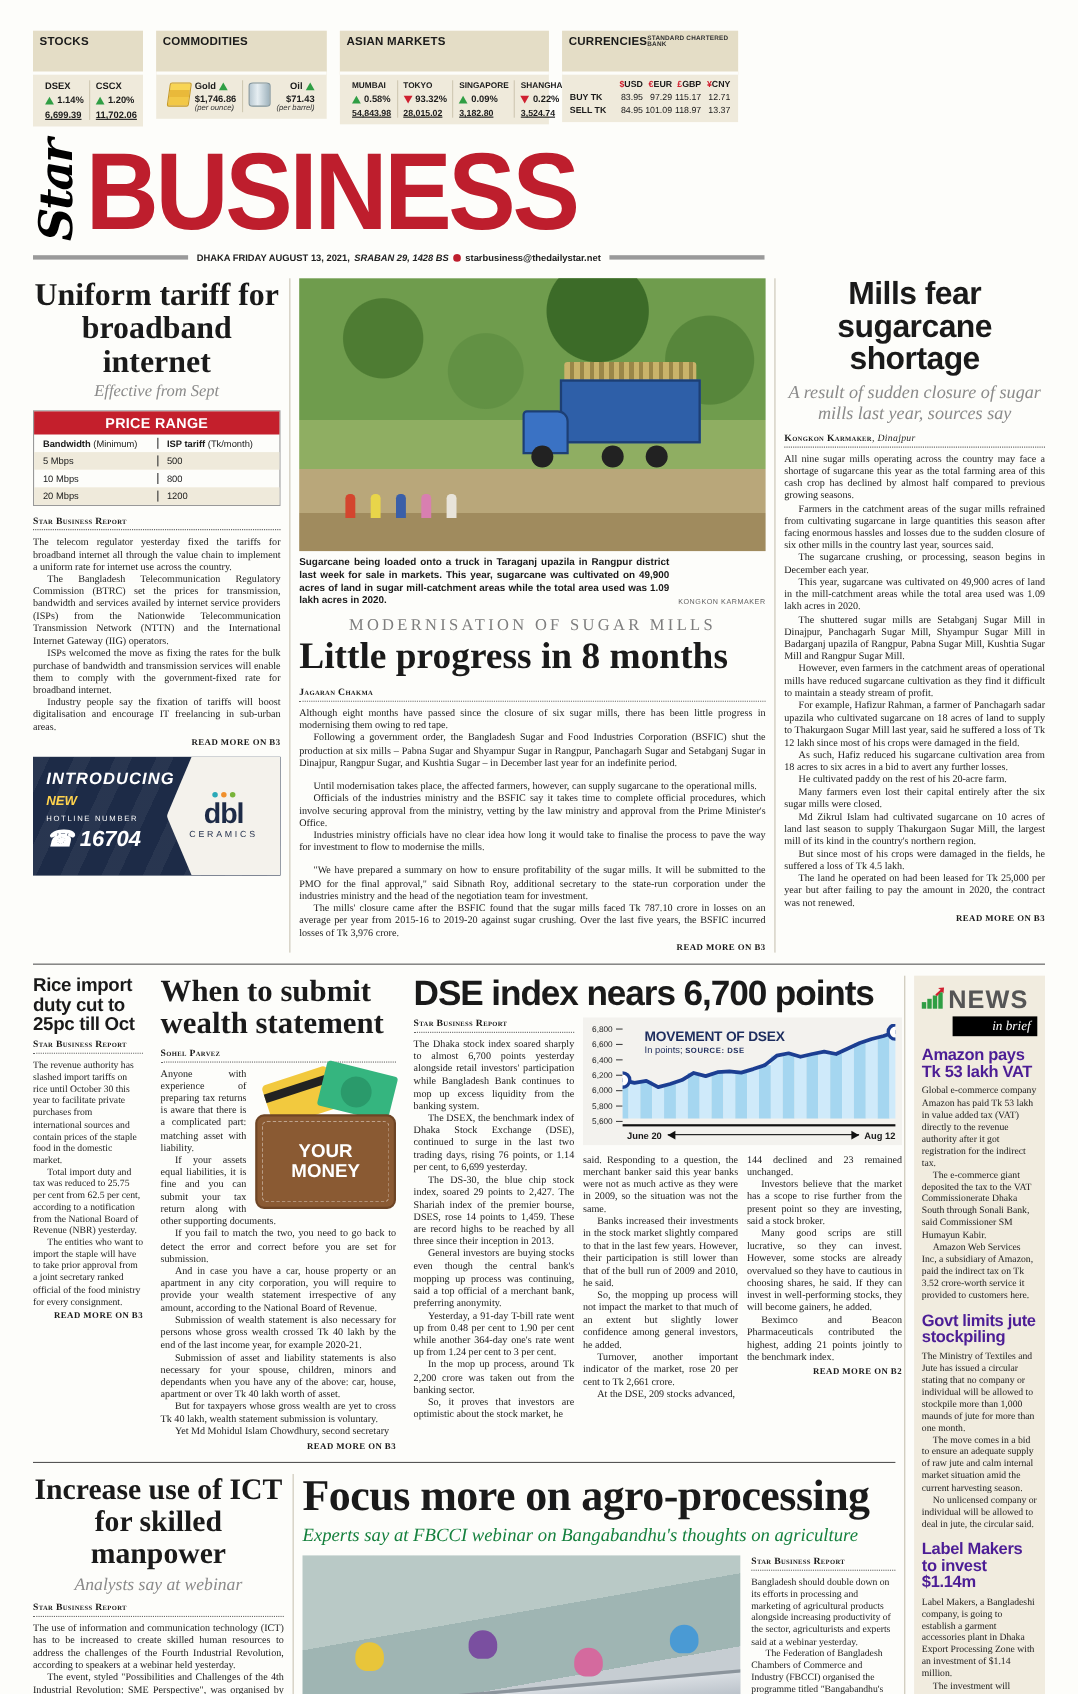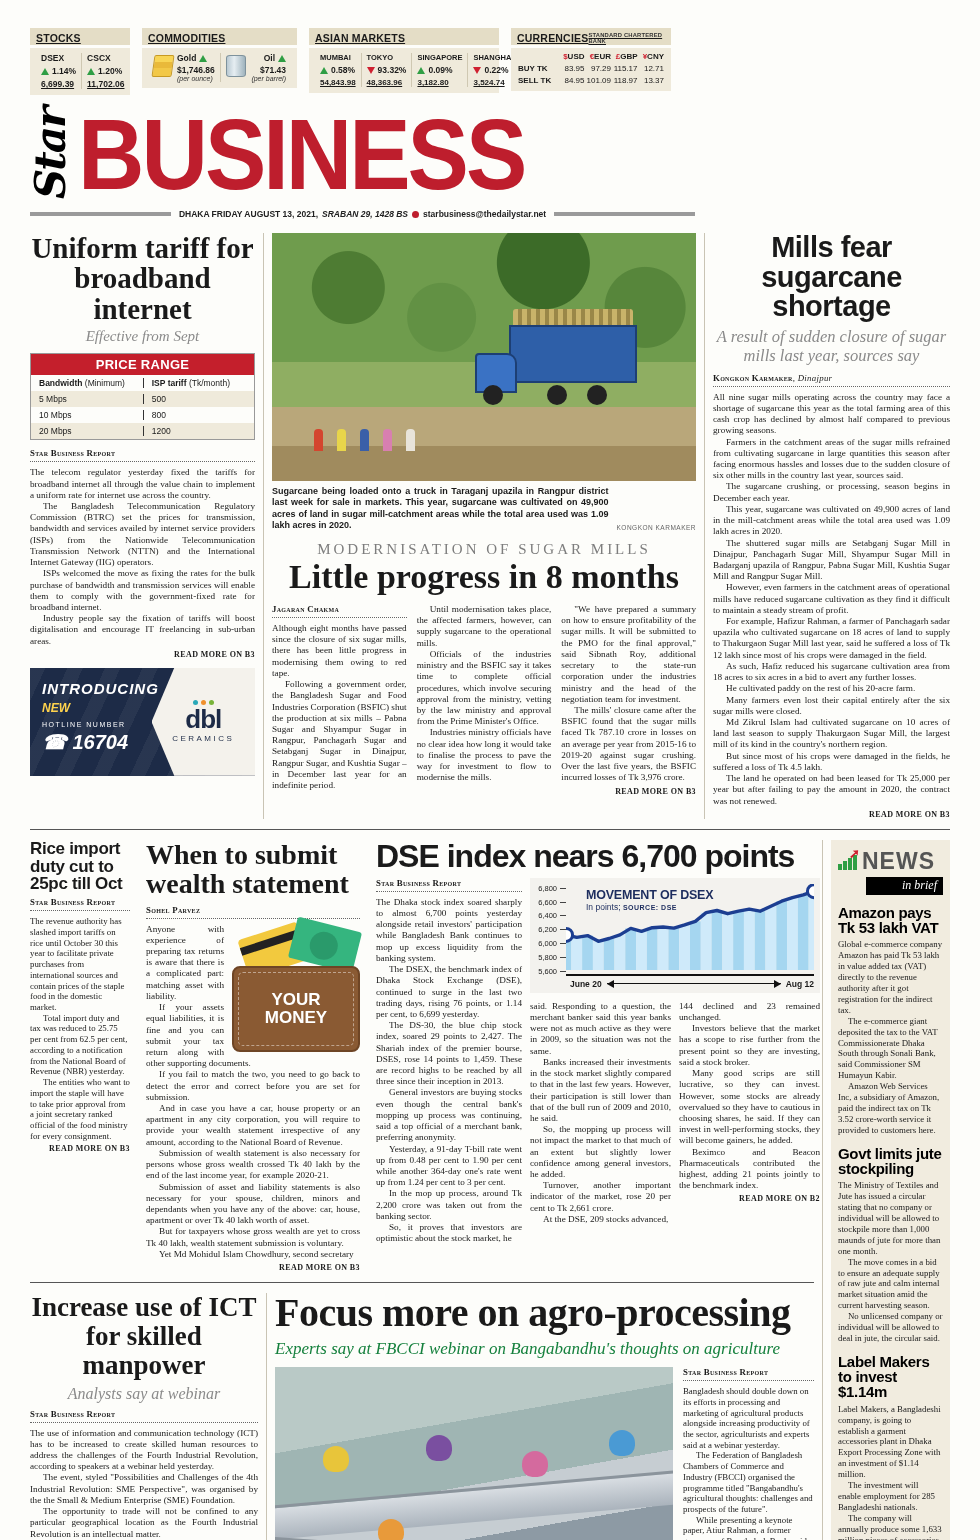--- a/index.html
+++ b/index.html
@@ -2,21 +2,21 @@
 <html><head>
 <meta charset="utf-8">
 <style>
   * { margin:0; padding:0; box-sizing:border-box; }
   body { background:#e8e8e8; font-family:"Liberation Serif", serif; color:#1a1a1a; }
   .page { width:980px; min-height:1540px; margin:0 auto; background:#fdfdfa; padding:28px 30px 20px 30px; position:relative; }
 
   
   .ticker-row { display:flex; gap:12px; align-items:flex-start; font-family:"Liberation Sans", sans-serif; }
   .tk-panel { background:#efeadb; }
-  .tk-head { background:#e4ddc6; font-weight:bold; font-size:10.5px; letter-spacing:.2px; padding:4px 6px 1px 6px; border-bottom:3px solid #fdfdfa; display:flex; justify-content:space-between; align-items:center;text-decoration:underline;}
+  .tk-head { background:#e4ddc6; font-weight:bold; font-size:10.5px; letter-spacing:.2px; padding:4px 6px 21px 6px; border-bottom:3px solid #fdfdfa; display:flex; justify-content:space-between; align-items:center;}
   .tk-bank { font-size:5.8px; font-weight:bold; color:#333; letter-spacing:.2px; }
   .tk-body { display:flex; padding:5px 6px 6px 6px; gap:0; }
   .tk-item { flex:1; padding:0 5px; }
   .tk-item + .tk-item { border-left:1px solid #cfc8b2; }
   .tk-name { font-weight:bold; font-size:8.5px; }
   .tk-chg { font-size:8.5px; font-weight:bold; margin:3px 0; display:flex; align-items:center; gap:3px; }
   .tk-val { font-size:8.5px; font-weight:bold;text-decoration:underline; }
   .tri { width:0; height:0; display:inline-block; }
   .tri.up { border-left:4px solid transparent; border-right:4px solid transparent; border-bottom:7px solid #2f9e44; }
   .tri.down { border-left:4px solid transparent; border-right:4px solid transparent; border-top:7px solid #cf2030; }
@@ -96,22 +96,22 @@
   .truck .bed { position:absolute; right:0; top:18px; width:128px; height:58px; background:#2e5fa8; border:2px solid #1d3f74; }
   .truck .cane { position:absolute; right:4px; top:2px; width:120px; height:20px; background:repeating-linear-gradient(90deg,#c9b36a 0 5px,#9a8748 5px 9px); border-radius:3px; }
   .truck .cab { position:absolute; left:18px; bottom:4px; width:42px; height:40px; background:#3a72c4; border:2px solid #1d3f74; border-radius:4px 10px 0 0; }
   .truck .wheel { position:absolute; bottom:-8px; width:20px; height:20px; background:#222; border-radius:50%; }
   .people { position:absolute; bottom:12%; left:10%; display:flex; gap:14px; }
   .people i { width:9px; height:22px; border-radius:4px 4px 0 0; display:block; }
   .caption-row { display:flex; gap:8px; margin-top:5px; }
   .photo-caption { font-family:"Liberation Sans", sans-serif; font-weight:bold; font-size:9px; line-height:1.25; text-align:justify; flex:1; }
   .photo-credit { font-family:"Liberation Sans", sans-serif; font-size:6.5px; color:#666; white-space:nowrap; align-self:flex-end; letter-spacing:.5px; }
   .kicker { text-align:center; color:#7d7d7d; font-size:15px; letter-spacing:3px; margin-top:10px; font-variant:small-caps; }
-  .lp-head { font-size:34px; text-align:center; line-height:1; margin:2px 0 10px 0; font-weight:bold; }
-  .cols3 { display:flex; gap:10px; }
+  .lp-head { font-size:34px; line-height:1; margin:2px 0 10px 0; font-weight:bold; }
+  .cols3 { display:flex; gap:10px;flex-direction:column; }
   .cols3 > div { flex:1; }
   .mills-head { font-size:29px; line-height:1.02; text-align:center; letter-spacing:-.5px; }
   .mills-sub { font-size:16.5px; line-height:1.15; margin:6px 0 7px 0; }
 
   
   .lower { display:flex; gap:8px; }
   .lower-main { width:784px; flex:none; }
   .rail { flex:1; background:#f1ecdf; padding:8px 7px; }
   .mid-band { display:flex; gap:8px; }
   .col-rice { width:100px; flex:none; }
@@ -150,21 +150,21 @@
   .dse-cols > div { flex:1; }
 
   
   .nb-logo { display:flex; align-items:center; gap:4px; }
   .nb-chart-icon { width:20px; height:18px; position:relative; flex:none; }
   .nb-chart-icon i { position:absolute; bottom:0; width:4px; background:#2f9e44; display:block; }
   .nb-chart-icon .a1{left:0;height:6px} .nb-chart-icon .a2{left:5px;height:9px} .nb-chart-icon .a3{left:10px;height:12px} .nb-chart-icon .a4{left:15px;height:15px}
   .nb-chart-icon:after { content:"➚"; position:absolute; right:-2px; top:-6px; color:#cf2030; font-size:13px; font-weight:bold; }
   .nb-news { font-family:"Liberation Sans", sans-serif; font-weight:bold; font-size:23px; color:#555; letter-spacing:1px; }
   .nb-tag { background:#000000; color:#fff; font-style:italic; font-size:12px; text-align:right; padding:1px 6px 2px 6px; margin:2px 0 8px 28px; font-family:"Liberation Serif", serif; }
-  .nb-item h3 { font-family:"Liberation Sans", sans-serif; font-weight:bold; color:#000000; font-size:15px; line-height:1.02; letter-spacing:-.3px; margin:10px 0 4px 0; }
+  .nb-item h3 { font-family:"Liberation Sans", sans-serif; font-weight:bold; color:#4c1d95; font-size:15px; line-height:1.02; letter-spacing:-.3px; margin:10px 0 4px 0; }
   .nb-item .paras p { font-size:8.8px; text-align:left; line-height:1.24; text-indent:0; }
   .nb-item .paras p + p { text-indent:10px; }
 
   
   .bottom-band { display:flex; gap:8px; }
   .col-ict { width:228px; flex:none; }
   .col-agro { flex:1; }
   .ict-head { font-size:27px; line-height:1.08; text-align:center; }
   .ict-sub { font-size:16px; margin:4px 0 6px 0; }
   .agro-head { font-size:40px; letter-spacing:-.5px; line-height:1; }
@@ -259,21 +259,21 @@
               <span>0.58%</span>
             </div>
           <div class="tk-val" style="font-size:8px">54,843.98</div>
         </div>
         <div class="tk-item">
           <div class="tk-name" style="font-size:7.5px">TOKYO</div>
           <div class="tk-chg">
               <i class="tri down"></i>
               <span>93.32%</span>
             </div>
-          <div class="tk-val" style="font-size:8px">48,363.96</div>
+          <div class="tk-val" style="font-size:8px">28,015.02</div>
         </div>
         <div class="tk-item">
           <div class="tk-name" style="font-size:7.5px">SINGAPORE</div>
           <div class="tk-chg">
               <i class="tri up"></i>
               <span>0.09%</span>
             </div>
           <div class="tk-val" style="font-size:8px">3,182.80</div>
         </div>
         <div class="tk-item">

